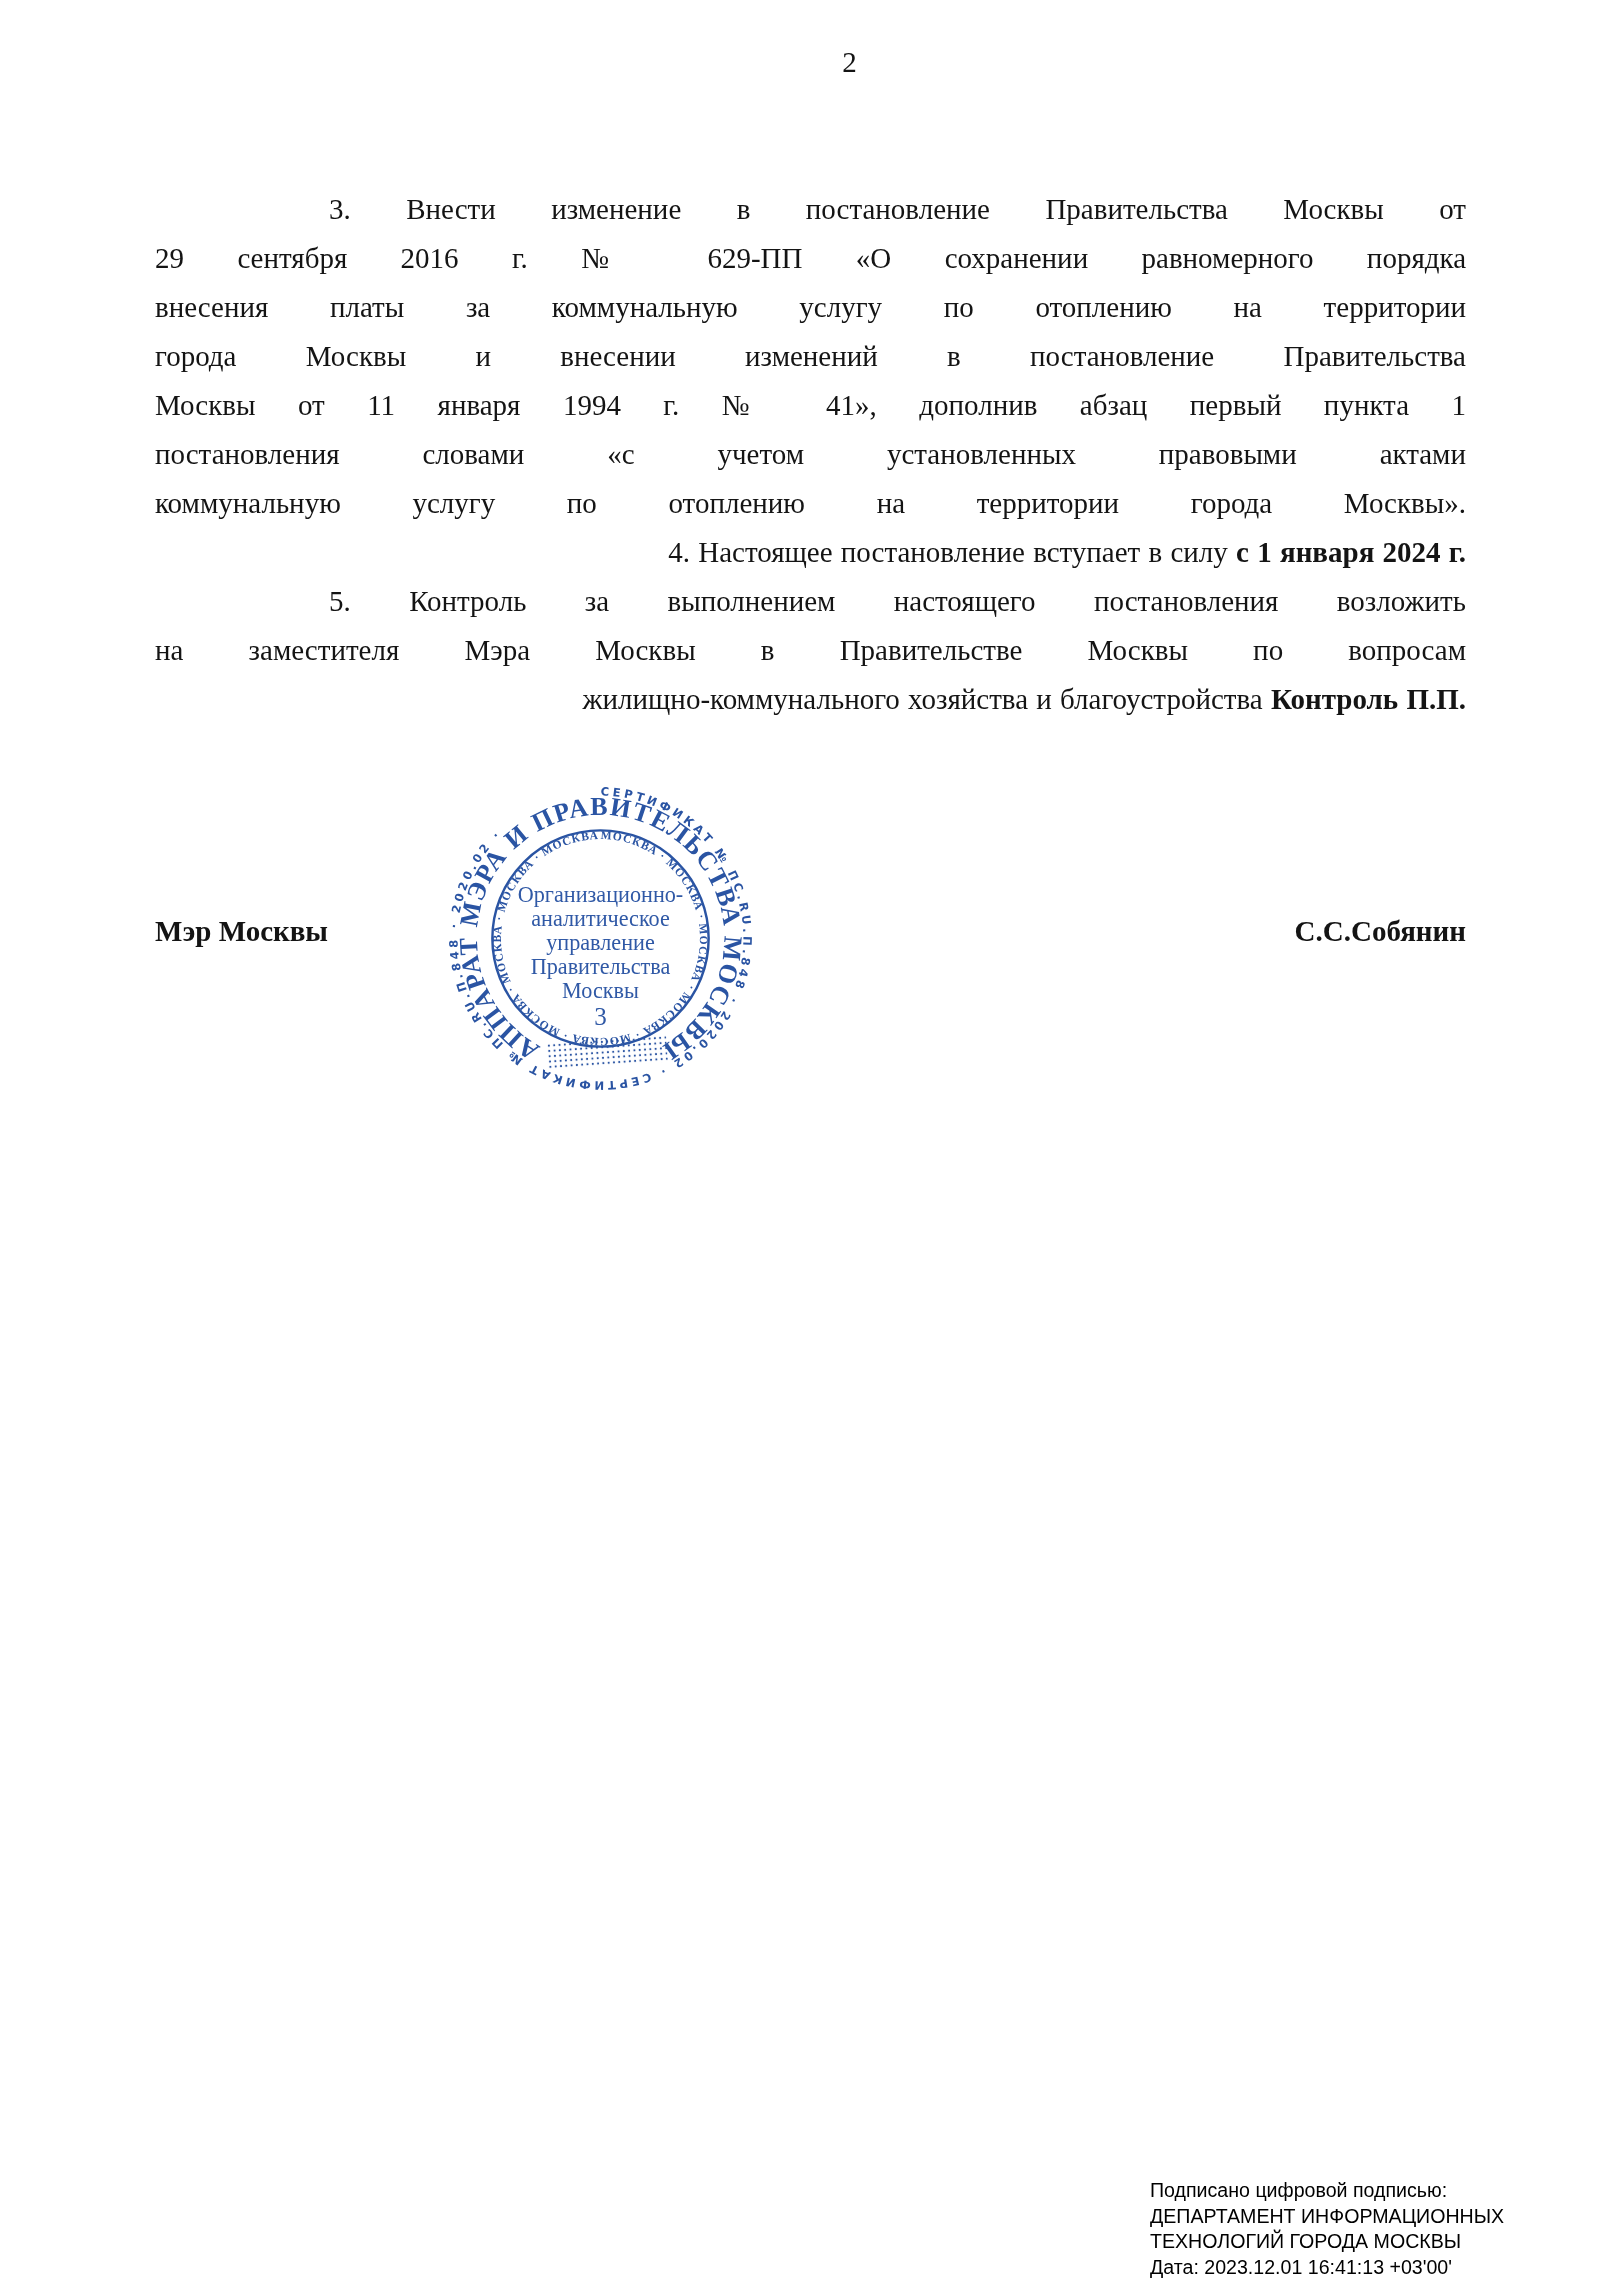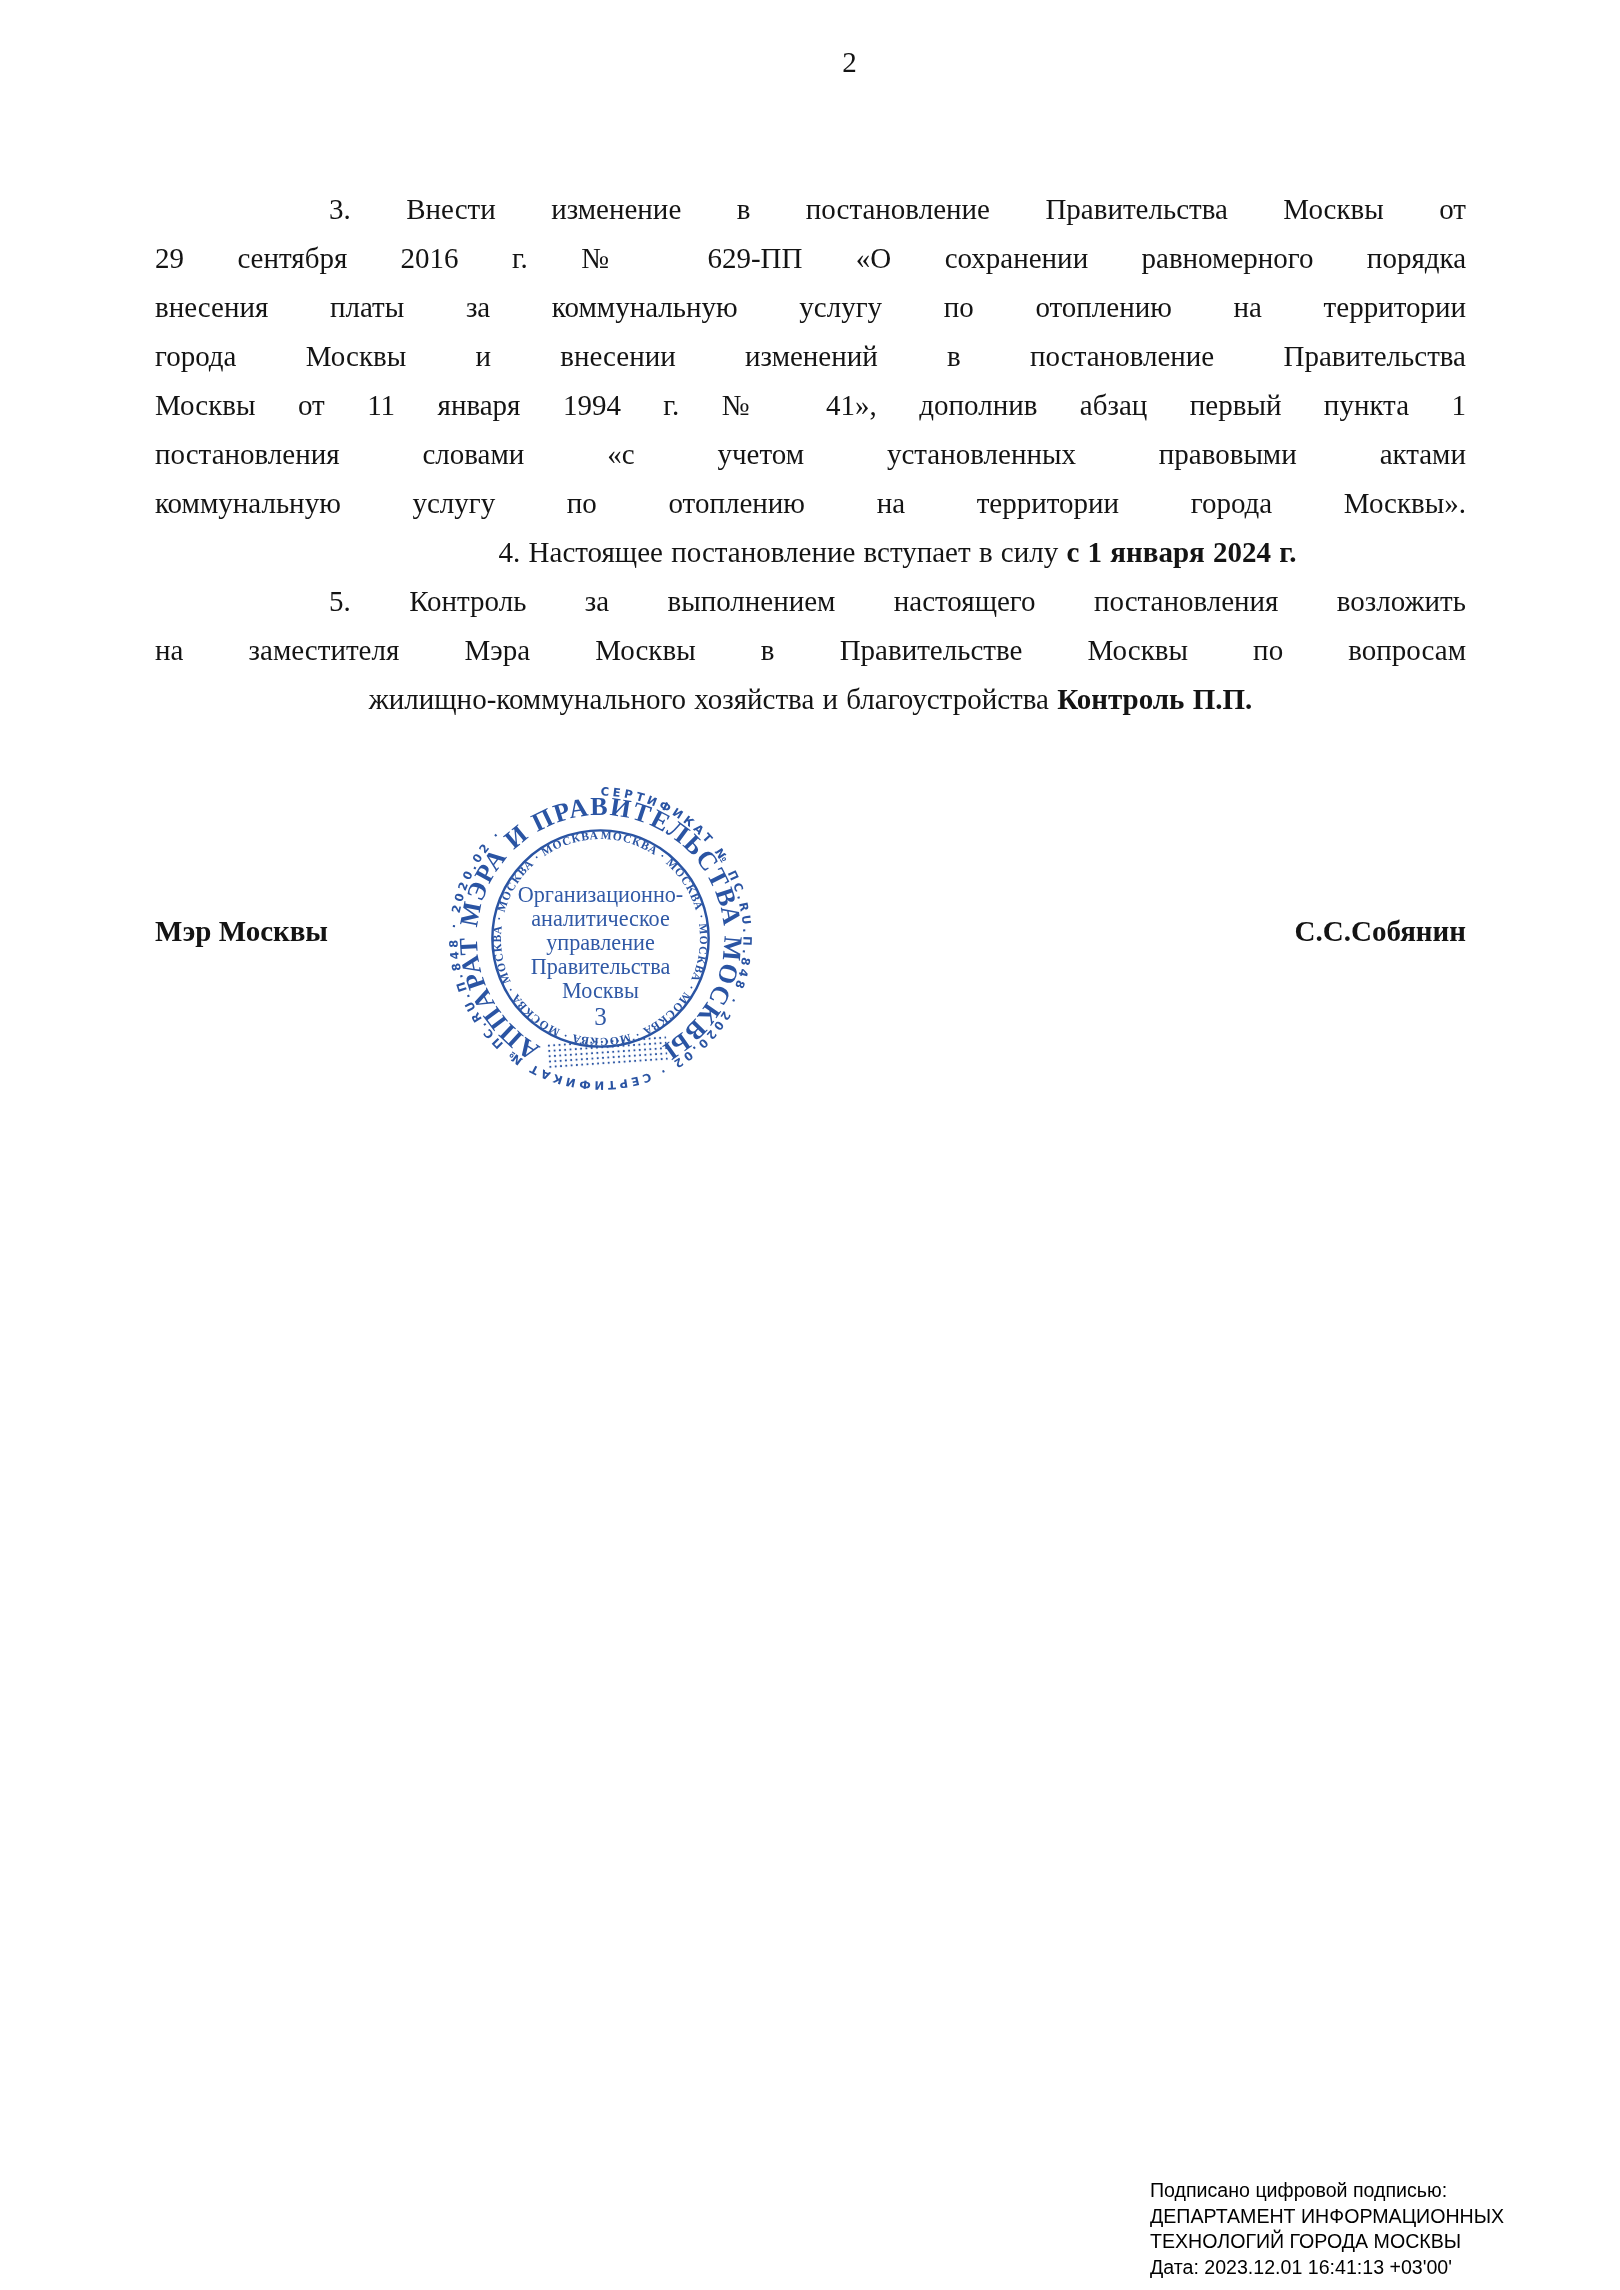--- a/index.html
+++ b/index.html
@@ -19,21 +19,21 @@
   }
   .doc-body{
     position:absolute;
     left:155px;top:163px;width:1311px;
     font-size:29px;line-height:49px;
     word-spacing:1px;
     margin-top:22px;
   }
   .jline{text-align:justify;text-align-last:justify;height:49px;white-space:nowrap0;}
   .jline.indent{padding-left:174px;}
-  .lline{text-align:center;height:49px;}
+  .lline{text-align:right;height:49px;}
   .lline.indent{padding-left:174px;}
   b{font-weight:bold;}
   .sig-row{
     position:absolute;
     left:155px;top:907px;width:1311px;
     display:flex;justify-content:space-between;
     font-size:29px;line-height:49px;font-weight:bold;
   }
   .stamp{
     position:absolute;

